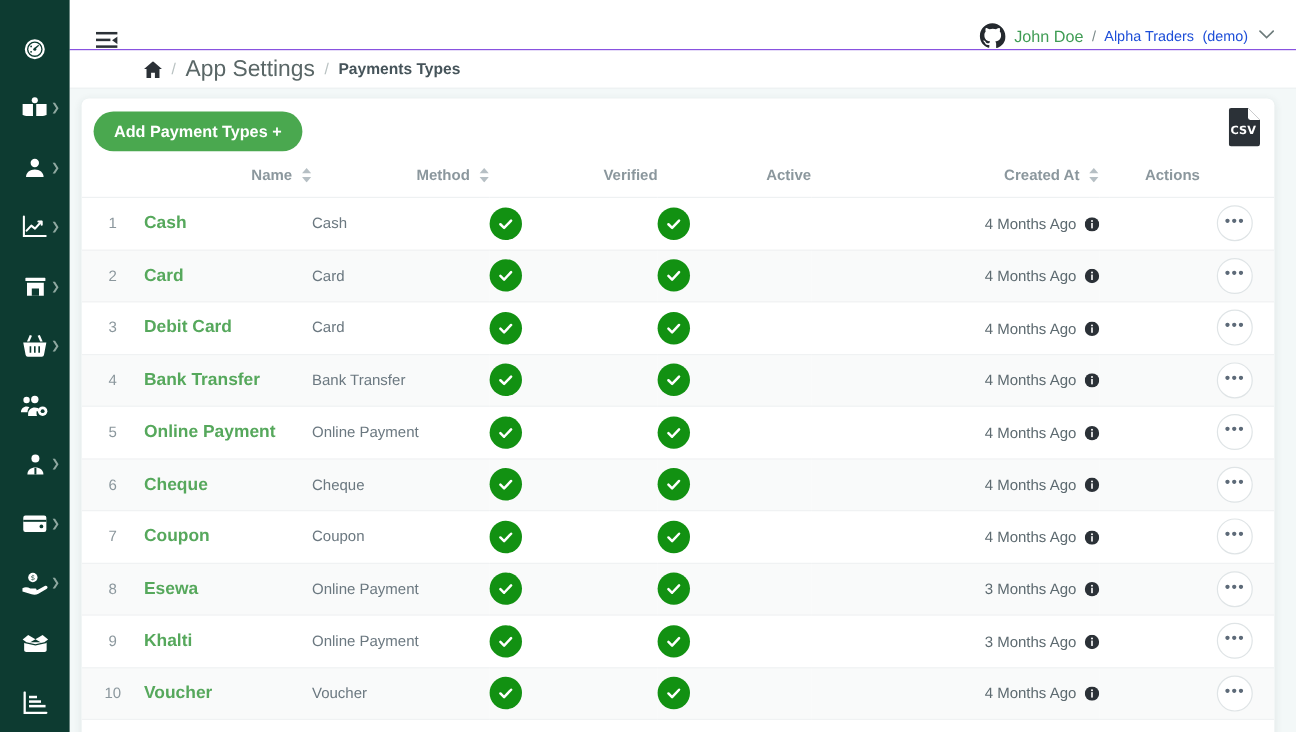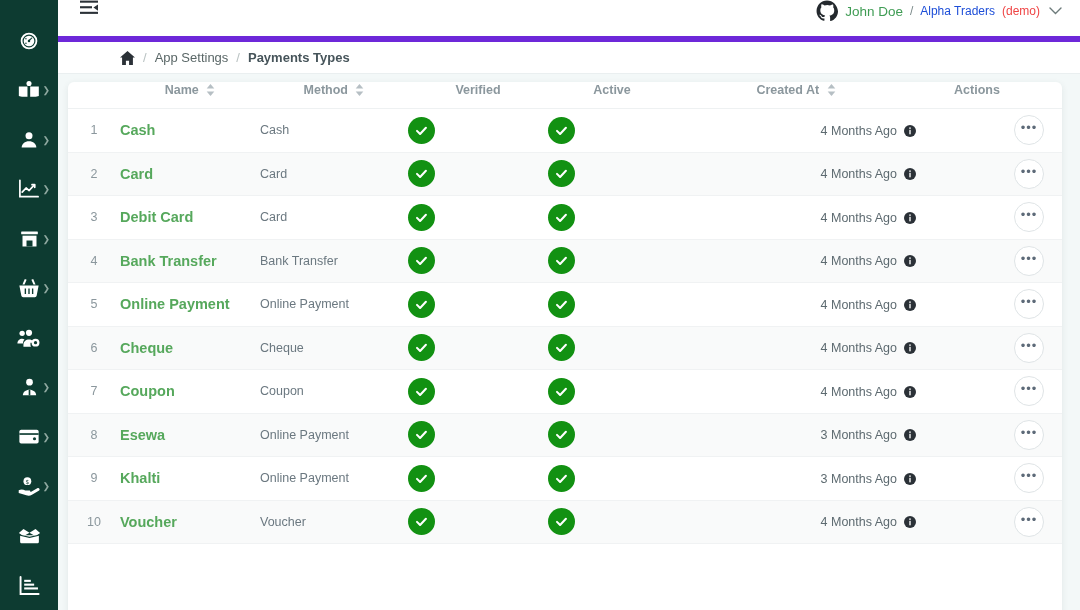--- a/index.html
+++ b/index.html
@@ -30,43 +30,43 @@
     position: absolute; right: 8px; top: 50%;
     transform: translateY(-50%);
     color: #8fa8a0; font-size: 9px; line-height: 1;
   }
 
   
   .main { flex: 1; height: 610px; display: flex; flex-direction: column; background: #f3f8f8; }
 
   .topbar {
     height: 42px; background: #ffffff;
-    display: flex; align-items: flex-start; justify-content: space-between;
+    display: flex; align-items: flex-end; justify-content: space-between;
     padding: 0 18px 0 22px;
-    border-bottom: 6px solid #6d28d9;
+    border-bottom: 1px solid #6d28d9;
     flex-shrink: 0;
   }
   .menu-toggle { cursor: pointer; display: flex; align-items: center; }
   .user-box { display: flex; align-items: center; gap: 7px; cursor: pointer; }
   .gh-icon { width: 22px; height: 22px; display: block; }
   .user-name { color: #3f9c54; font-size: 13.5px; }
   .user-sep { color: #7b8a8a; font-size: 12px; }
   .user-org { color: #1d4ed8; font-size: 12px; }
-  .user-demo { color: #ef4444; font-size: 12px; }
+  .user-demo { color: #1d4ed8; font-size: 12px; }
   .chev-down { color: #6d7b7b; font-size: 11px; margin-left: 2px; }
 
   .breadcrumb {
     height: 32px; background: #ffffff;
     display: flex; align-items: center; gap: 8px;
     padding: 0 0 0 62px;
     border-bottom: 1px solid #eaeff0;
     flex-shrink: 0;
   }
   .bc-sep { color: #b9c2c2; font-size: 13px; }
-  .bc-item { color: #5a6767; font-size: 13px; cursor: pointer; }
+  .bc-item { color: #5a6767; font-size: 19px; cursor: pointer; }
   .bc-current { color: #46545a; font-size: 13px; font-weight: bold; }
   .home-icon { display: flex; align-items: center; cursor: pointer; }
 
   .content { flex: 1; padding: 8px 18px 0 10px; overflow: hidden; }
   .card {
     background: #ffffff;
     border-radius: 6px;
     box-shadow: 0 2px 7px rgba(30,50,60,0.09);
     height: 580px;
     position: relative;
@@ -84,21 +84,21 @@
     white-space: nowrap;
   }
   .csv-btn {
     position: absolute; right: 12px; top: 8px;
     cursor: pointer; display: flex;
   }
 
   table { width: 100%; border-collapse: collapse; table-layout: fixed; }
   thead th {
     font-size: 12.5px; color: #8b979d; font-weight: bold;
-    text-align: center; padding: 0 0 11px 0;
+    text-align: right; padding: 0 0 11px 0;
     border-bottom: 1px solid #eef1f2;
     vertical-align: bottom;
   }
   .sort-ic { display: inline-block; margin-left: 4px; position: relative; top: 2px; }
   .col-idx   { width: 52px; text-align: center !important; }
   .col-name  { width: 140px; }
   .col-meth  { width: 148px; }
   .col-ver   { width: 140px; }
   .col-act   { width: 128px; }
   .col-date  { width: 240px; }
@@ -310,20 +310,30 @@
       </span>
       <span class="bc-sep">/</span>
       <span class="bc-item">App Settings</span>
       <span class="bc-sep">/</span>
       <span class="bc-current">Payments Types</span>
     </div>
 
     <div class="content">
       <div class="card">
 
+        <div class="card-top">
+          <button class="add-btn">Add Payment Types +</button>
+          <span class="csv-btn">
+            <svg width="26" height="32" viewBox="0 0 26 32">
+              <path d="M0 2a2 2 0 0 1 2-2h14l10 10v20a2 2 0 0 1-2 2H2a2 2 0 0 1-2-2z" fill="#2b3137"></path>
+              <path d="M16 0l10 10h-8a2 2 0 0 1-2-2z" fill="#ffffff"></path>
+              <text x="12" y="22" font-size="9.4" font-weight="bold" text-anchor="middle" fill="#ffffff" font-family="DejaVu Sans">CSV</text>
+            </svg>
+          </span>
+        </div>
 
         <table>
           <thead>
             <tr>
               <th class="col-idx"></th>
               <th class="col-name">
                 <span>Name</span>
                 <span class="sort-ic">
                   <svg width="9" height="12" viewBox="0 0 9 12" fill="#b6bfc4">
                     <path d="M4.5 0L8.3 4.4H0.7z"></path>

